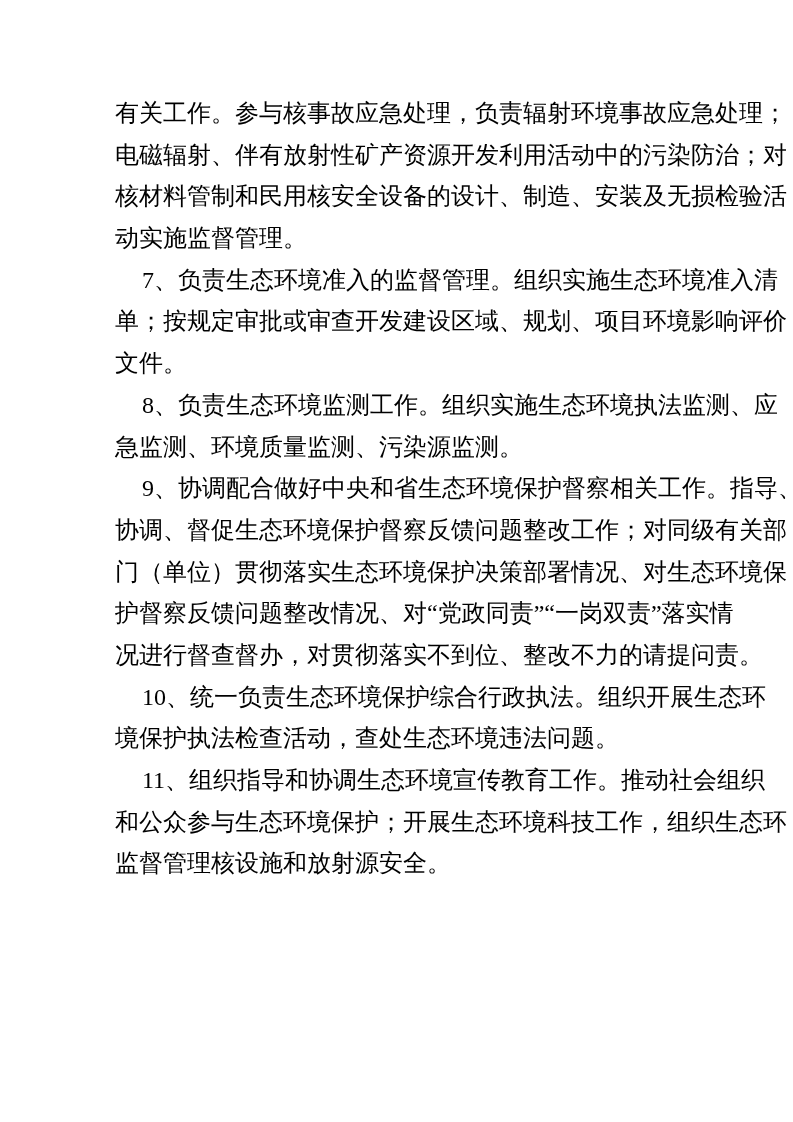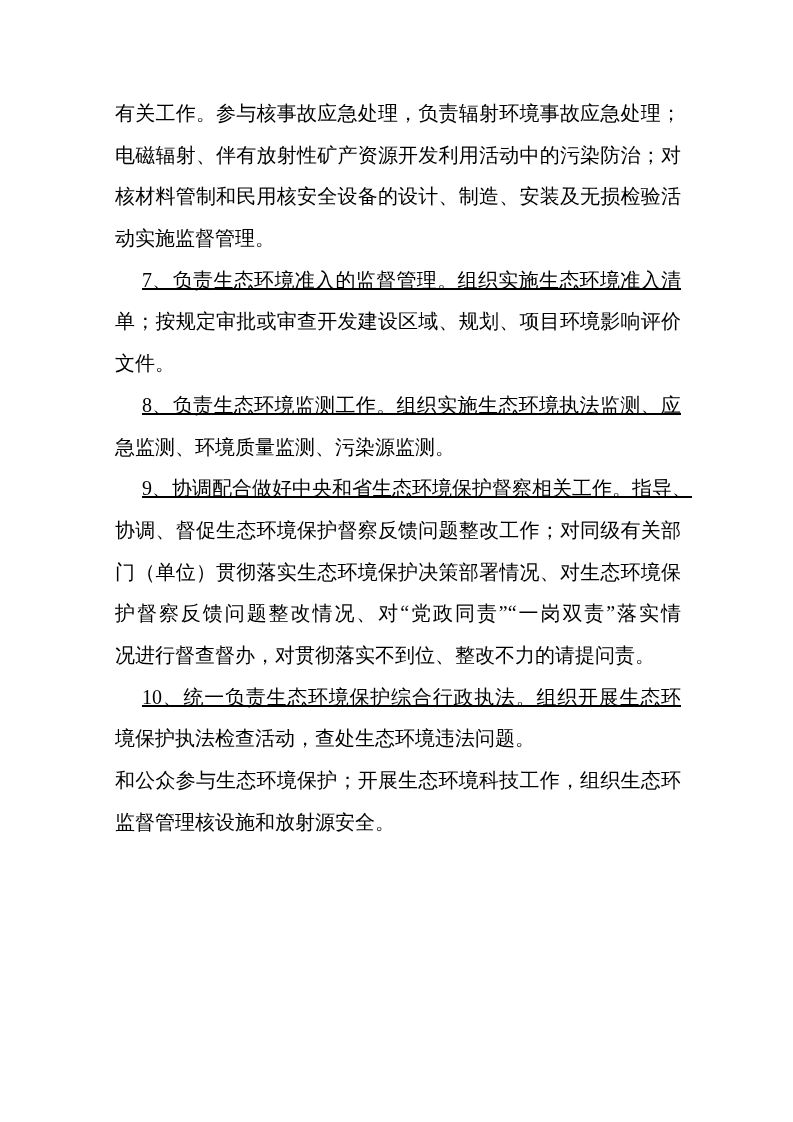--- a/index.html
+++ b/index.html
@@ -27,31 +27,30 @@
     top: 93px;
     width: 566px;
   }
   .paragraph {
     margin: 0;
     padding: 0;
   }
   .line {
     height: 41.7px;
     line-height: 41.7px;
-    font-size: 20px;
+    font-size: 24px;
     white-space: nowrap;
     letter-spacing: 0;
   }
   .line.fill {
     text-align: justify;
     text-align-last: justify;
   }
   .line.indent {
     text-indent: 27px;
-    text-decoration: underline;
   }
 </style>
 </head>
 <body style="background: rgb(255, 255, 255);">
 
 <div class="page" style="background: rgb(255, 255, 255); color: rgb(0, 0, 0);">
   <div class="content" id="doc-body">
       <div class="paragraph">
         <div class="line fill">有关工作。参与核事故应急处理，负责辐射环境事故应急处理；</div>
         <div class="line fill">电磁辐射、伴有放射性矿产资源开发利用活动中的污染防治；对</div>
@@ -72,17 +71,18 @@
         <div class="line fill">协调、督促生态环境保护督察反馈问题整改工作；对同级有关部</div>
         <div class="line fill">门（单位）贯彻落实生态环境保护决策部署情况、对生态环境保</div>
         <div class="line fill">护督察反馈问题整改情况、对“党政同责”“一岗双责”落实情</div>
         <div class="line">况进行督查督办，对贯彻落实不到位、整改不力的请提问责。</div>
       </div>
       <div class="paragraph">
         <div class="line fill indent">10、统一负责生态环境保护综合行政执法。组织开展生态环</div>
         <div class="line">境保护执法检查活动，查处生态环境违法问题。</div>
       </div>
       <div class="paragraph">
+        <div class="line fill indent">11、组织指导和协调生态环境宣传教育工作。推动社会组织</div>
         <div class="line fill">和公众参与生态环境保护；开展生态环境科技工作，组织生态环</div>
         <div class="line">监督管理核设施和放射源安全。</div>
       </div>
     </div>
 </div>
 
 </body></html>

